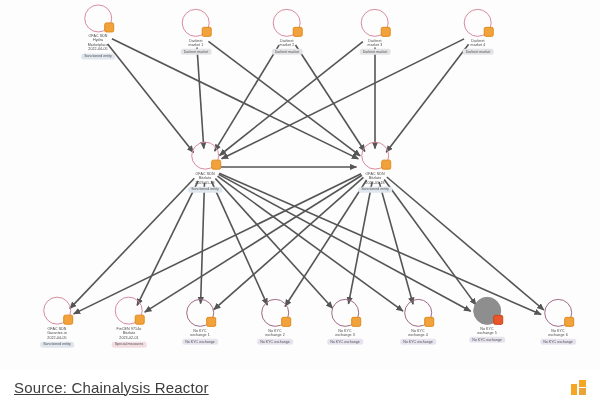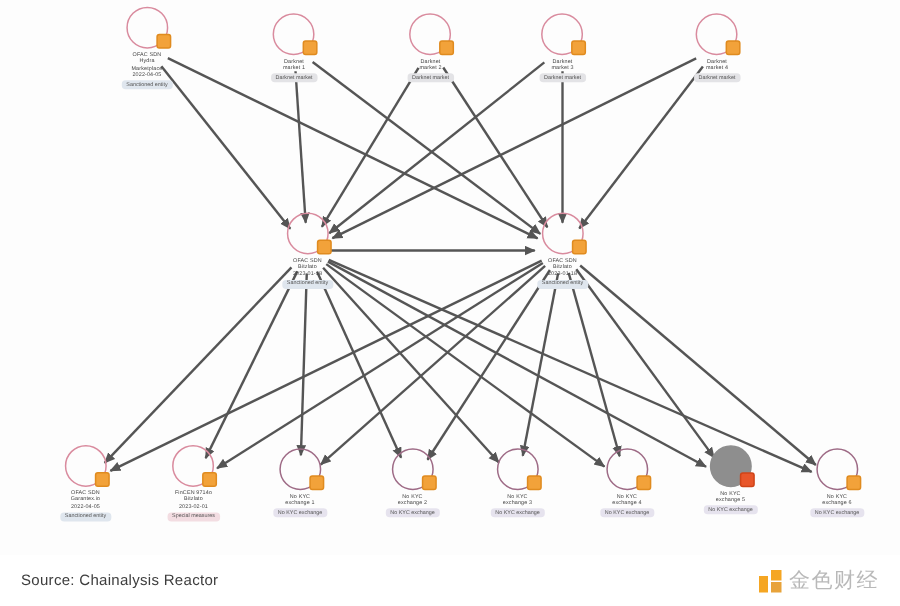--- a/index.html
+++ b/index.html
@@ -67,22 +67,23 @@
   .footer{
     position:absolute;left:0;top:370px;
     width:600px;height:34px;
     background:#ffffff;
     display:flex;align-items:center;
     justify-content:space-between;
     box-sizing:border-box;
     padding:0 14px 0 14px;
   }
   .source-text{
-    font-size:10px;color:#3d3d3d;
+    font-size:15px;color:#3d3d3d;
     letter-spacing:0.2px;
+    text-decoration:underline;
   }
   .watermark{
     display:flex;align-items:center;gap:5px;
   }
   .wm-mark{
     width:15px;height:15px;position:relative;
   }
   .wm-mark i{
     position:absolute;background:#f5a623;display:block;
   }
@@ -265,15 +266,14 @@
 </div>
 
 <div class="footer">
   <span class="source-text">Source: Chainalysis Reactor</span>
   <span class="watermark">
     <span class="wm-mark">
         <i class="a"></i>
         <i class="b"></i>
         <i class="c"></i>
       </span>
-    <span class="wm-text">金色财经</span>
   </span>
 </div>
 
 </body></html>

